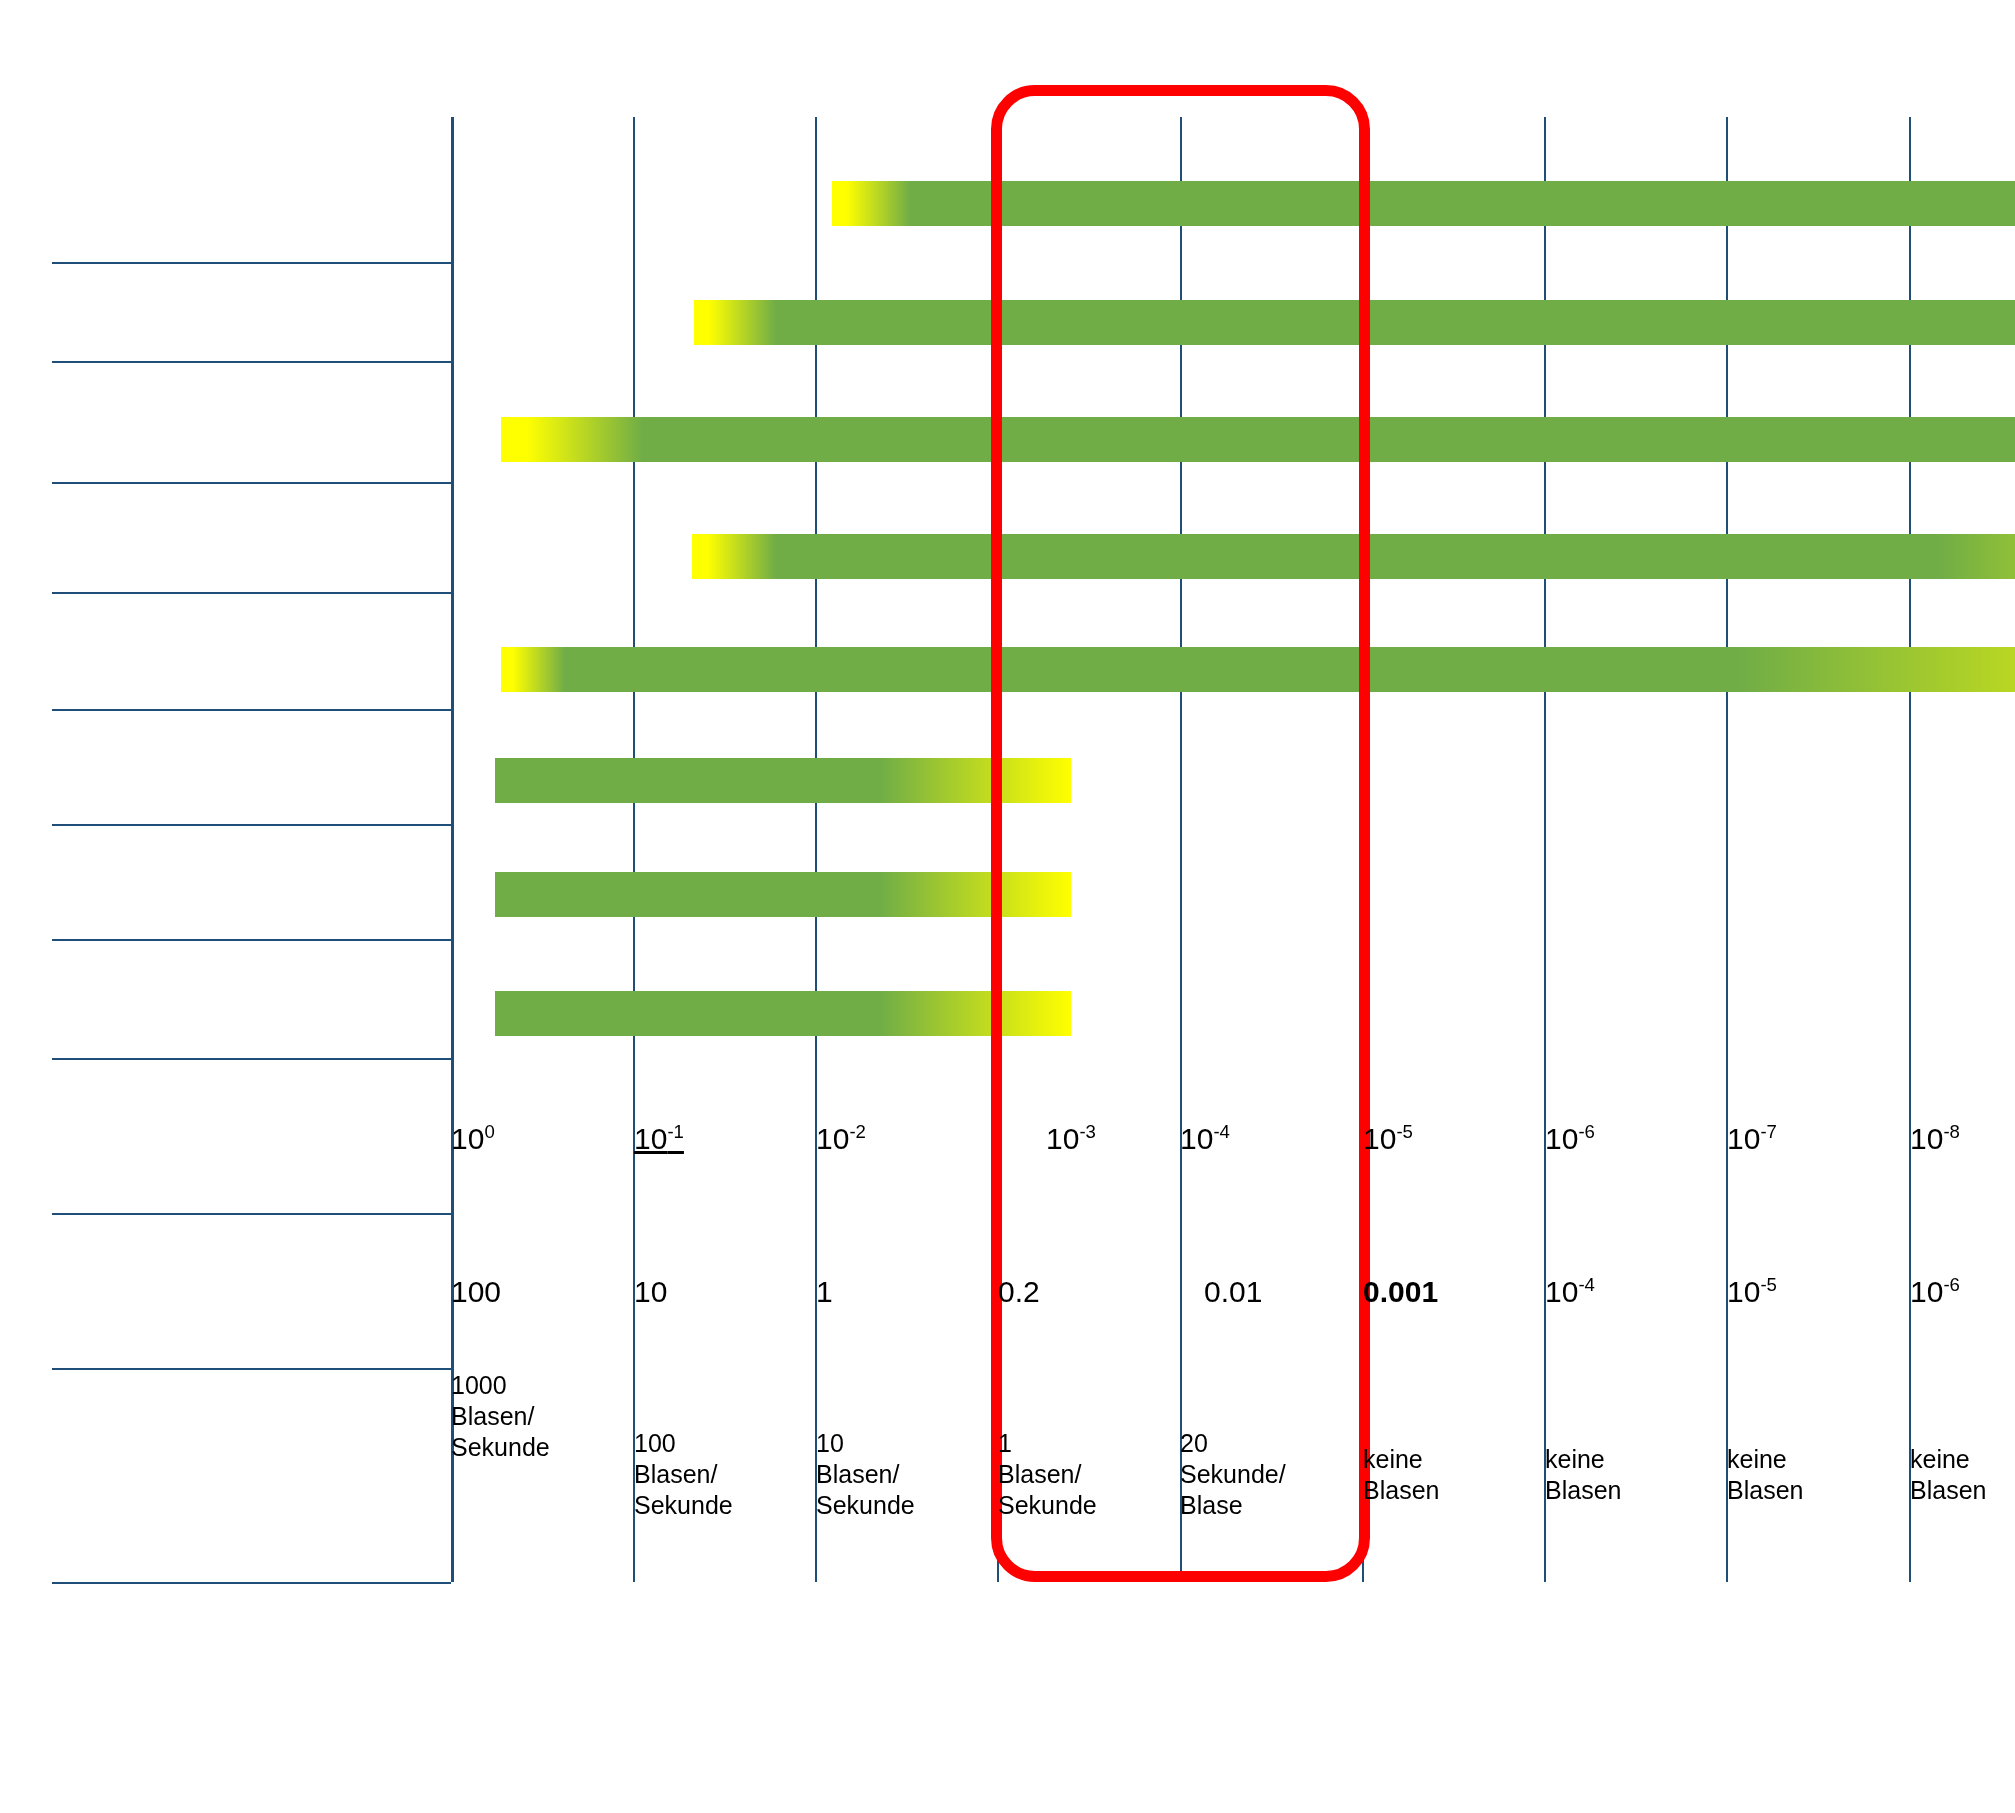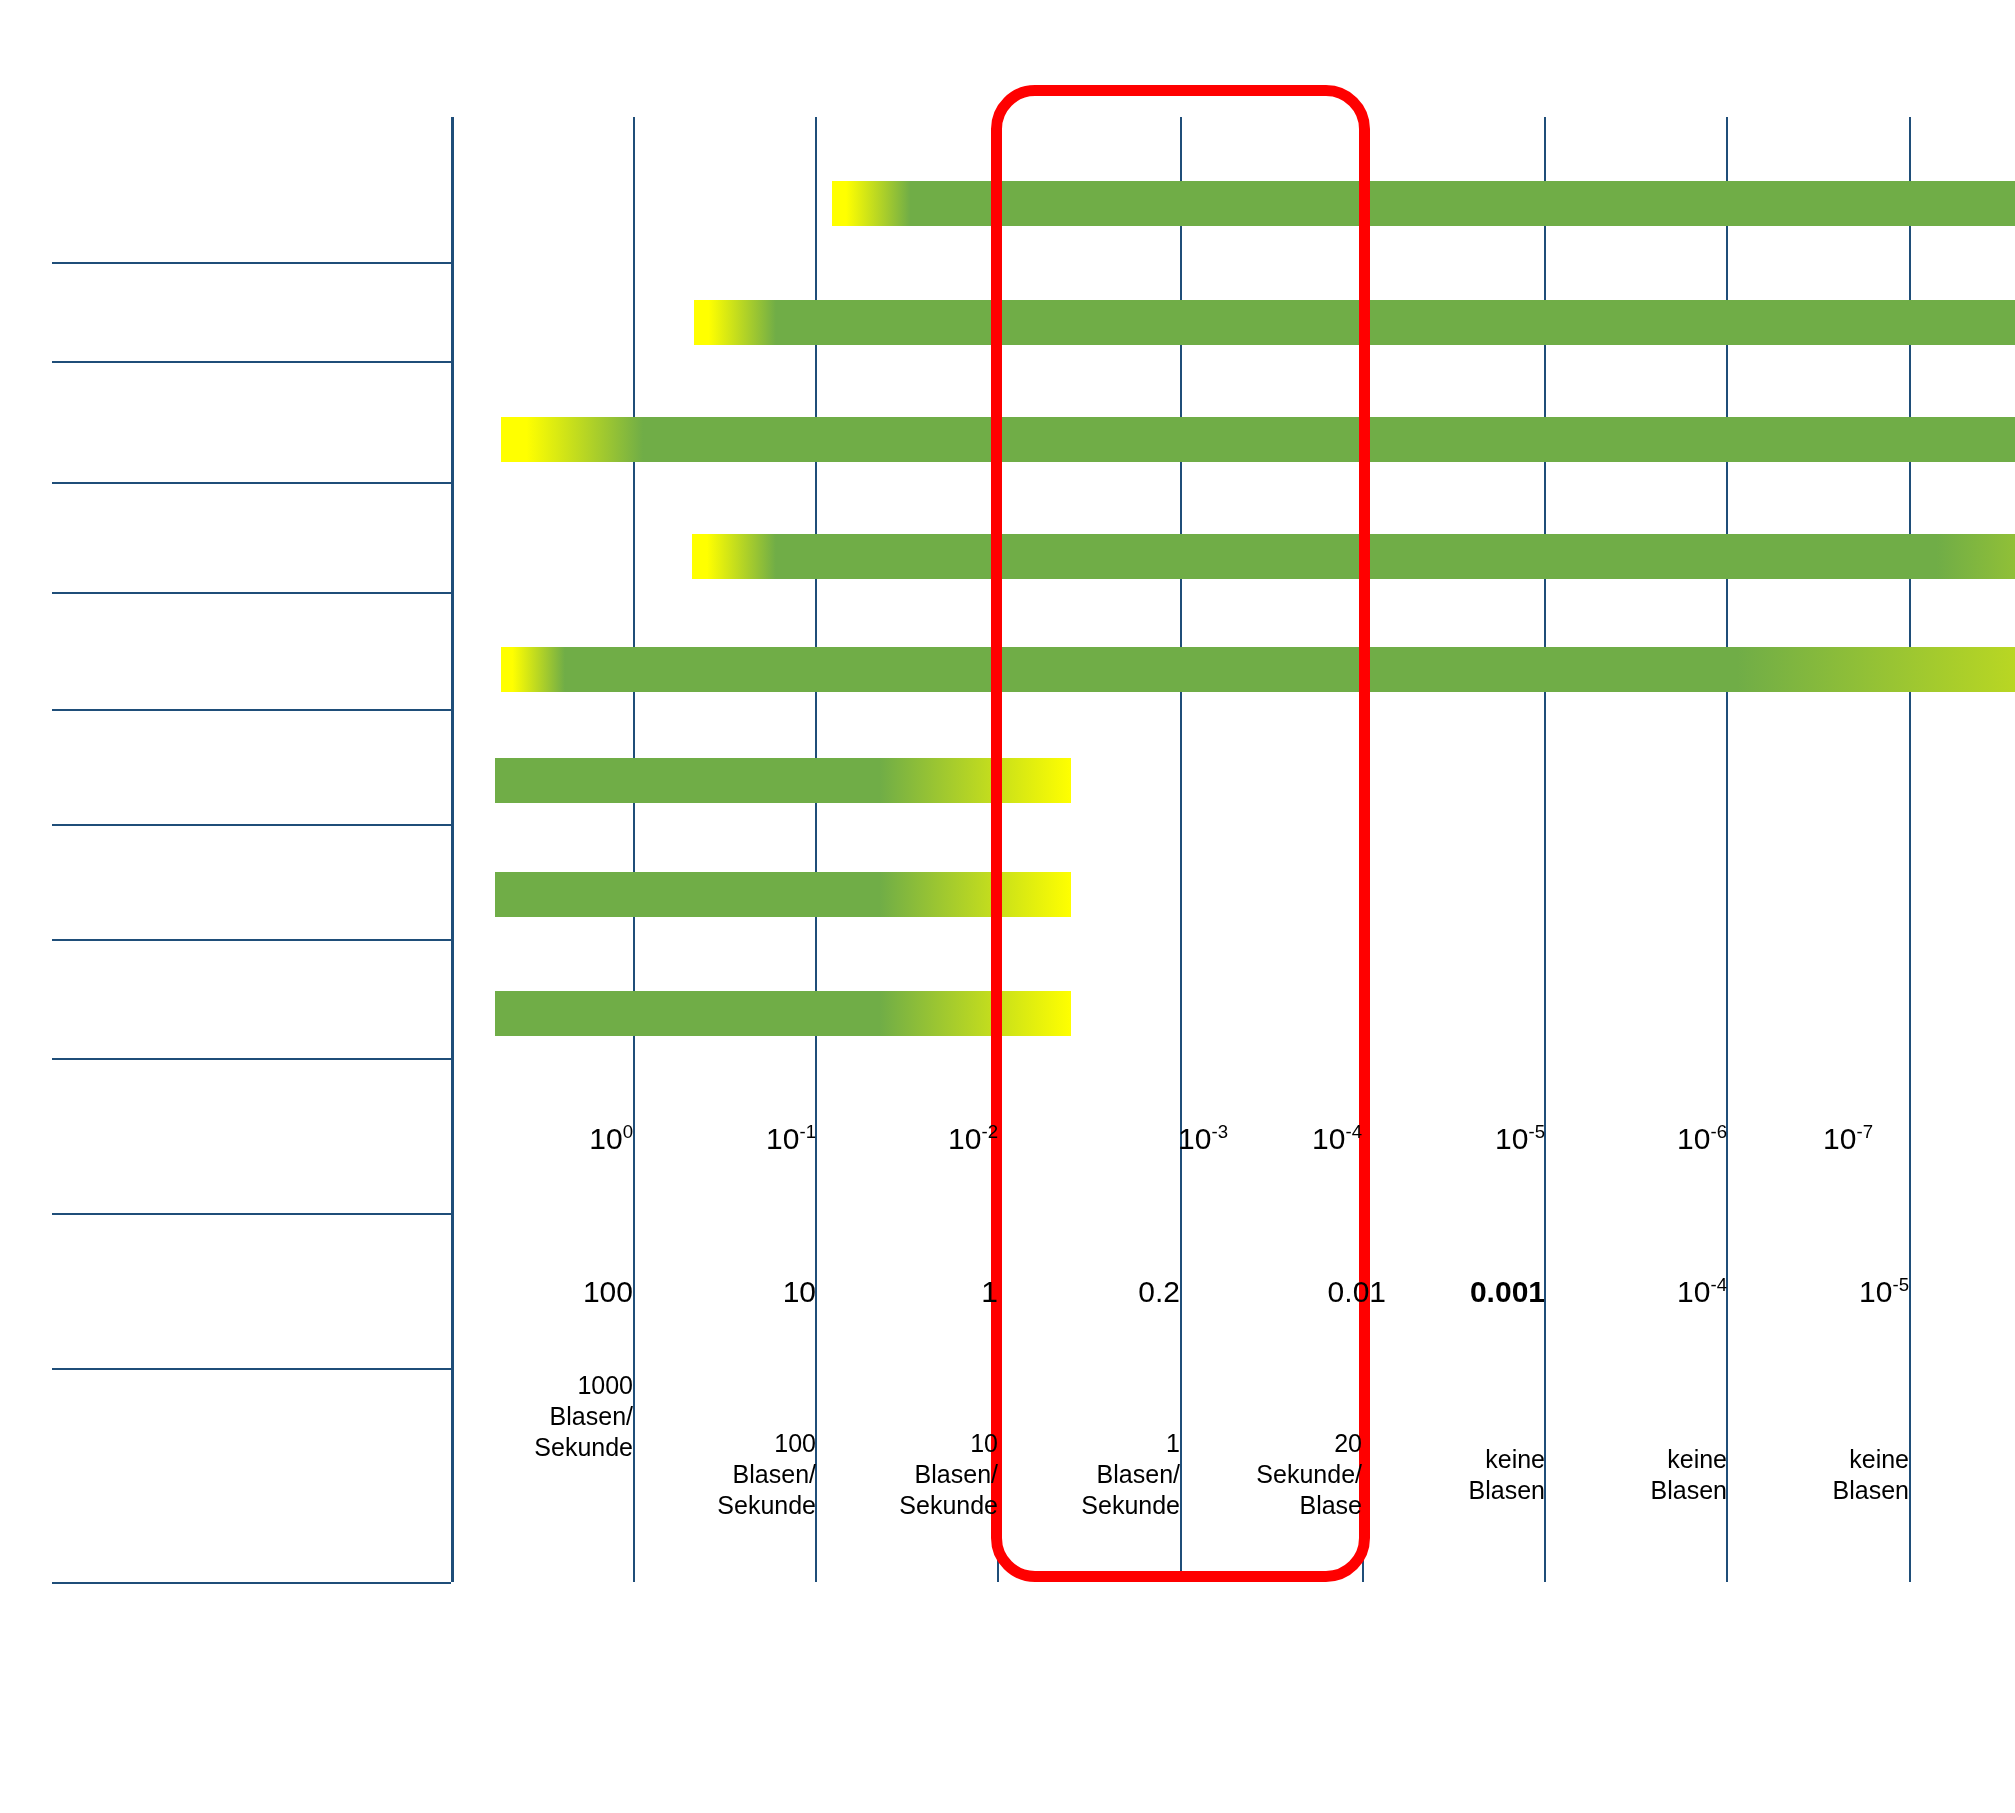--- a/index.html
+++ b/index.html
@@ -14,21 +14,21 @@
   .hsep{position:absolute;left:52px;width:399px;height:2px;background:#1f4e79;}
 
   
   .bar{position:absolute;height:45px;}
 
   
   .redbox{position:absolute;border:11.3px solid #ff0000;border-radius:44px;
           box-sizing:border-box;background:transparent;}
 
   
-  .cell{position:absolute;text-align:right;color:#000;
+  .cell{position:absolute;text-align:left;color:#000;
         display:flex;align-items:center;justify-content:center;}
   .cell span{display:block;width:100%;}
   .cell.big{font-size:30px;}
   .cell.mid{font-size:25px;line-height:1.24;}
   sup{font-size:0.62em;vertical-align:super;line-height:0;}
 </style>
 </head>
 <body>
 
 <div id="root">
@@ -73,21 +73,21 @@
     </div>
 
   <div class="redbox" id="redbox" style="left: 991px; top: 85px; width: 379px; height: 1497px;"></div>
 
   <div id="bottom-labels"></div>
 
   <div id="cells">
       <div class="cell big" style="left: 451px; width: 182px; top: 1072px; height: 133px;">
         <span>10<sup>0</sup></span>
       </div>
-      <div class="cell big" style="left: 634px; width: 182px; top: 1072px; height: 133px;">
+      <div class="cell big" style="left: 634px; width: 182px; top: 1072px; height: 133px; text-decoration: underline;">
         <span>10<sup>-1</sup></span>
       </div>
       <div class="cell big" style="left: 816px; width: 182px; top: 1072px; height: 133px;">
         <span>10<sup>-2</sup></span>
       </div>
       <div class="cell big" style="left: 1046px; width: 182px; top: 1072px; height: 133px;">
         <span>10<sup>-3</sup></span>
       </div>
       <div class="cell big" style="left: 1180px; width: 182px; top: 1072px; height: 133px;">
         <span>10<sup>-4</sup></span>

